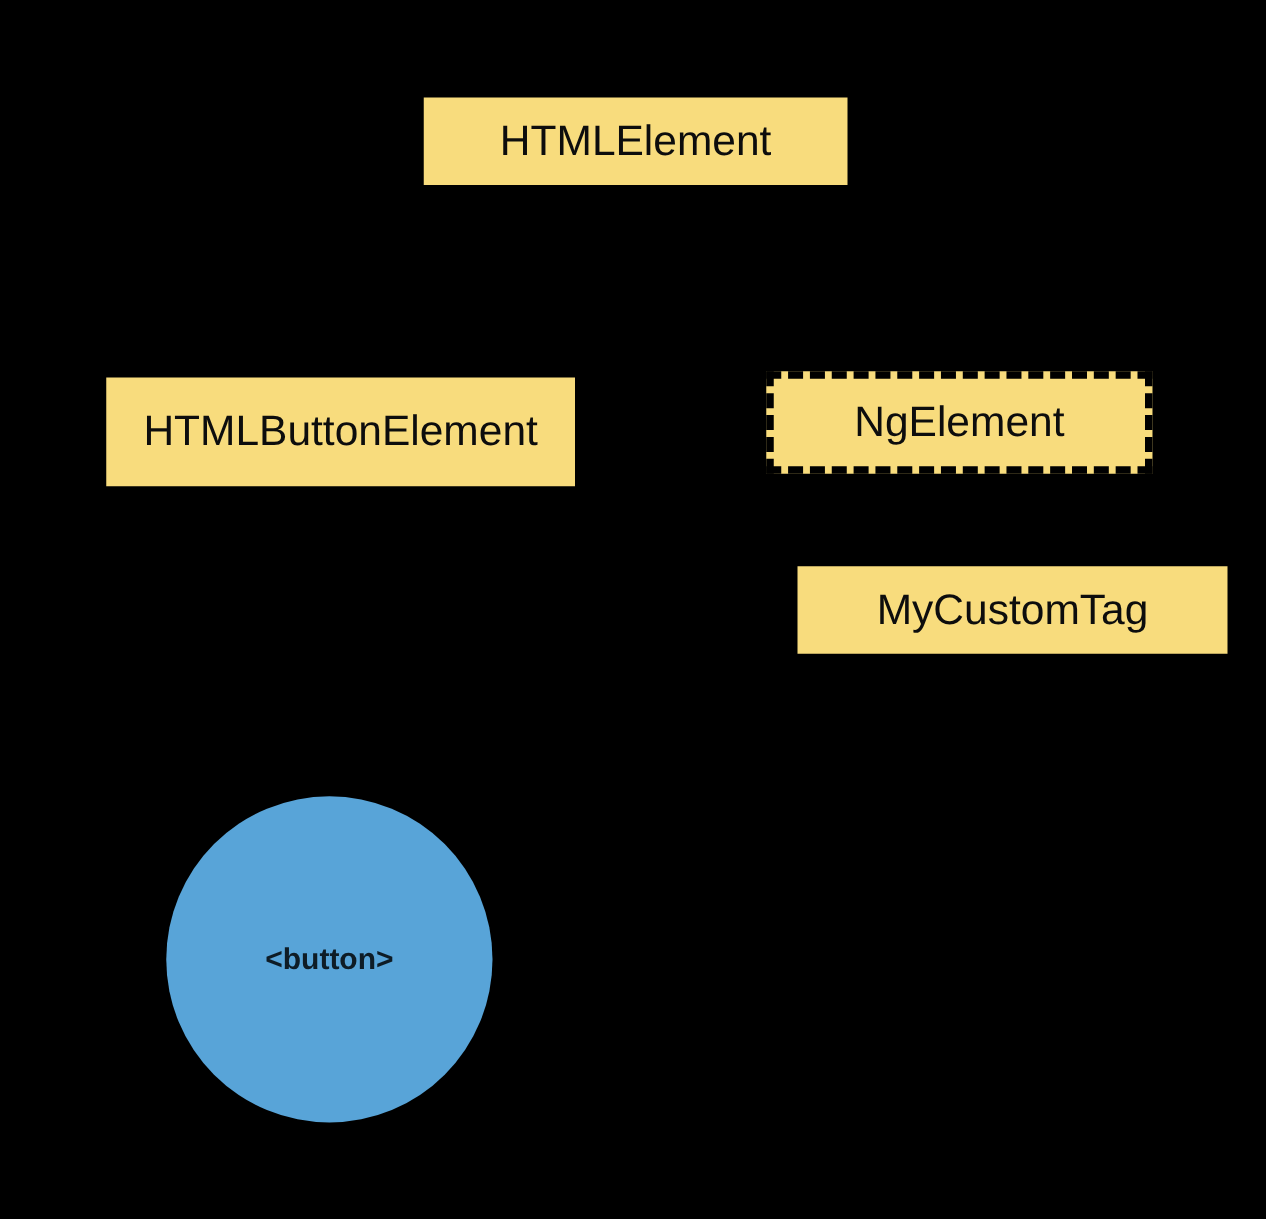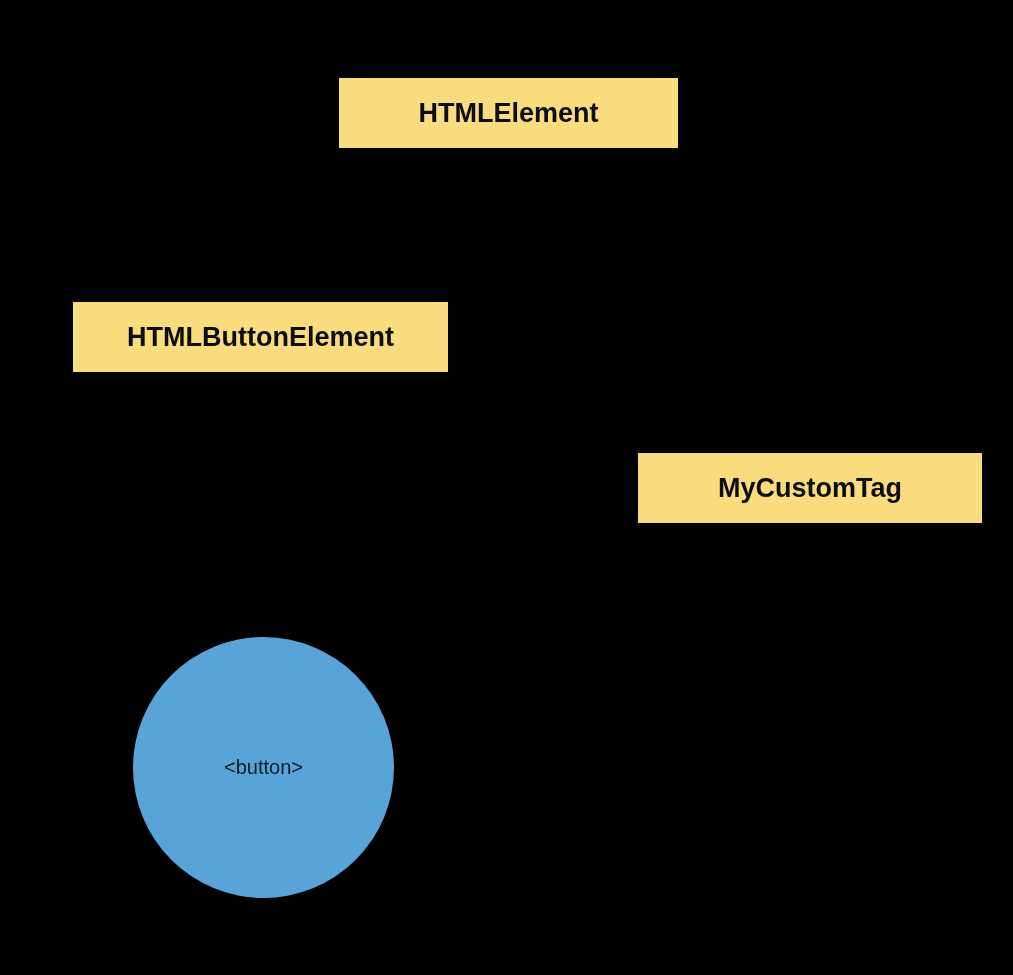--- a/index.html
+++ b/index.html
@@ -21,57 +21,60 @@
     position: absolute;
     display: flex;
     align-items: center;
     justify-content: center;
     text-align: center;
     box-sizing: border-box;
   }
   .class-box {
     background: var(--box-fill, #f8dc7d);
     color: var(--box-text, #0d0d0d);
-    font-weight: bold;
-    font-size: 27px;
+    font-weight: normal;
+    font-size: 34px;
     letter-spacing: 0px;
   }
   
   .class-box.dashed {
     border: 6px dashed #000;
     background-clip: border-box;
   }
   .element-circle {
     background: var(--circle-fill, #58a4d8);
     color: var(--circle-text, #0e1c26);
     border-radius: 50%;
-    font-weight: normal;
-    font-size: 20px;
+    font-weight: bold;
+    font-size: 24px;
   }
   
   #box-html-element       { left: 339px; top: 78px;  width: 339px; height: 70px; }
-  #box-html-button-element{ left: 73px;  top: 302px; width: 375px; height: 70px; }
+  #box-html-button-element{ left: 85px;  top: 302px; width: 375px; height: 87px; }
   #box-ng-element         { left: 613px; top: 297px; width: 309px; height: 82px; }
   #box-my-custom-tag      { left: 638px; top: 453px; width: 344px; height: 70px; }
   #circle-button          { left: 133px; top: 637px; width: 261px; height: 261px; }
   #circle-my-custom-tag   { left: 638px; top: 635px; width: 261px; height: 261px; }
 </style>
 </head>
 <body>
 
 <div class="stage">
 
   <div class="node class-box" id="box-html-element">
     <span>HTMLElement</span>
   </div>
 
   <div class="node class-box" id="box-html-button-element">
     <span>HTMLButtonElement</span>
   </div>
 
+  <div class="node class-box dashed" id="box-ng-element">
+    <span>NgElement</span>
+  </div>
 
   <div class="node class-box" id="box-my-custom-tag">
     <span>MyCustomTag</span>
   </div>
 
   <div class="node element-circle" id="circle-button">
     <span>&lt;button&gt;</span>
   </div>
 
 

